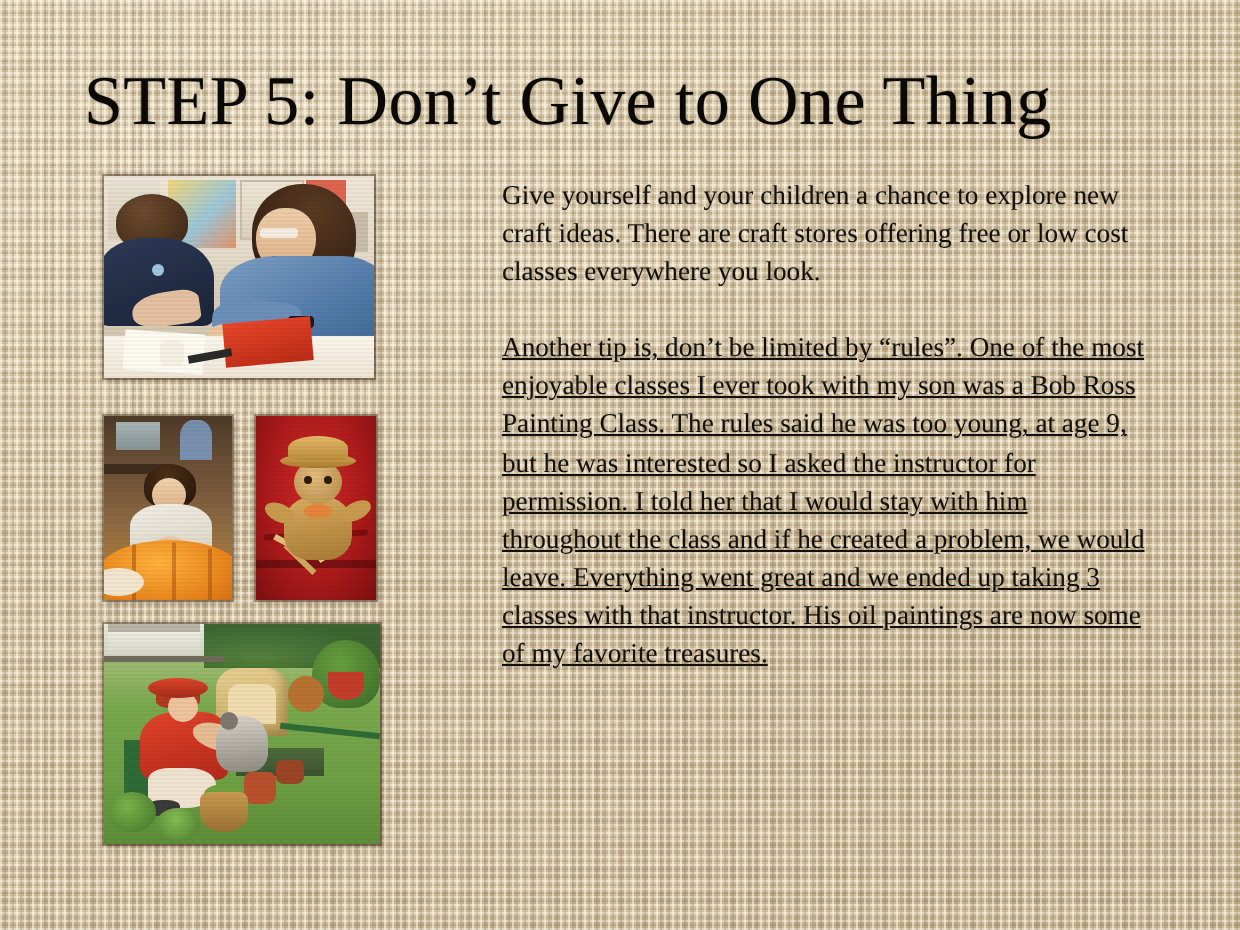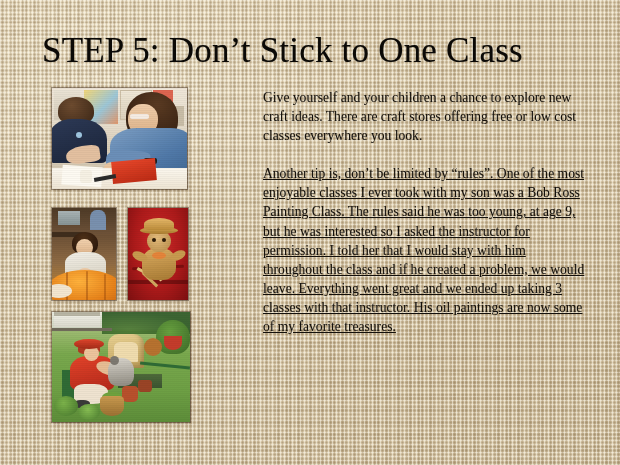--- a/index.html
+++ b/index.html
@@ -70,21 +70,20 @@
     letter-spacing: 0.2px;
     text-shadow: 0 0 1px rgba(0,0,0,0.35);
   }
 
   
   #body-text {
     position: absolute;
     left: 251px;
     top: 88px;
     width: 322px;
-    margin-left: 12px;
   }
   .para {
     font-size: 13.6px;
     line-height: 19.1px;
     color: #14100b;
     text-align: left;
     margin: 0;
     text-shadow: 0 0 1px rgba(0,0,0,0.22);
   }
   .para + .para { margin-top: 19px; text-decoration: underline; }
@@ -216,21 +215,21 @@
       repeating-linear-gradient(0deg, rgba(0,0,0,0.055) 0 1px, rgba(255,255,255,0.03) 1px 2px);
     mix-blend-mode: multiply;
     opacity: .55;
   }
 </style>
 </head>
 <body>
 
 <div id="slide">
 
-  <div id="title">STEP 5: Don’t Stick to One Class</div>
+  <div id="title">STEP 5: Don’t Give to One Thing</div>
 
   <div id="body-text">
     <p class="para">Give yourself and your children a chance to explore new craft ideas. There are craft stores offering free or low cost classes everywhere you look.</p>
     <p class="para">Another tip is, don’t be limited by “rules”. One of the most enjoyable classes I ever took with my son was a Bob Ross Painting Class. The rules said he was too young, at age 9, but he was interested so I asked the instructor for permission. I told her that I would stay with him throughout the class and if he created a problem, we would leave. Everything went great and we ended up taking 3 classes with that instructor. His oil paintings are now some of my favorite treasures.</p>
   </div>
 
   <div class="photo" id="photo-crafting">
     <div class="scene">
       <div class="layer bg"></div>
       <div class="layer board-a"></div>

